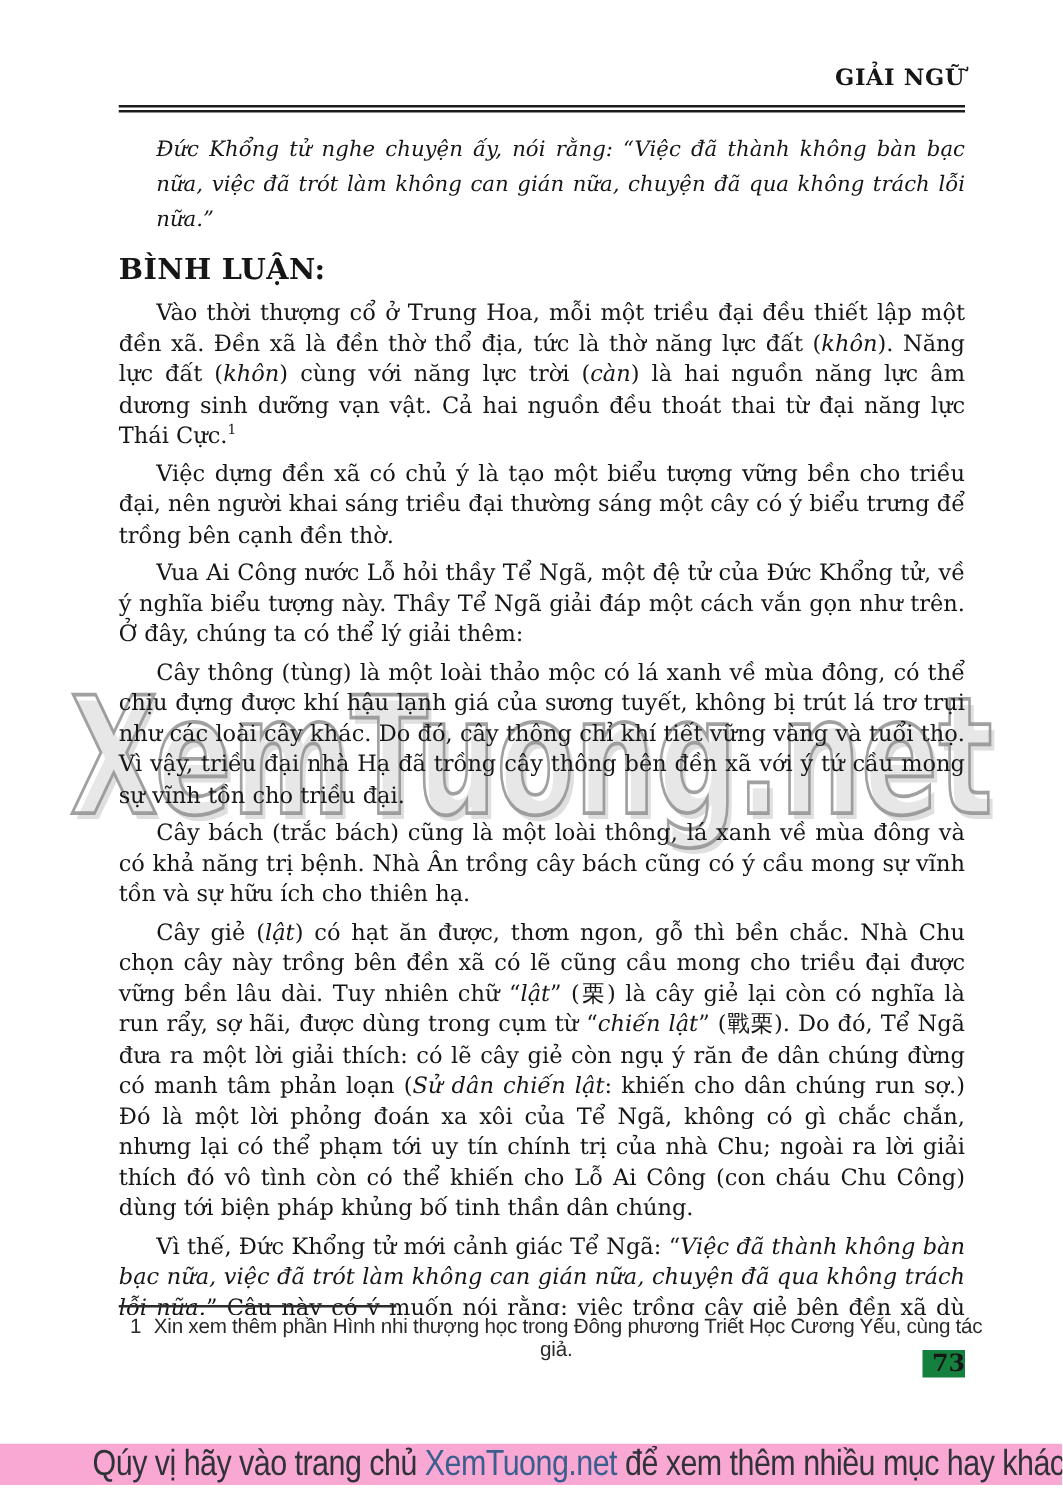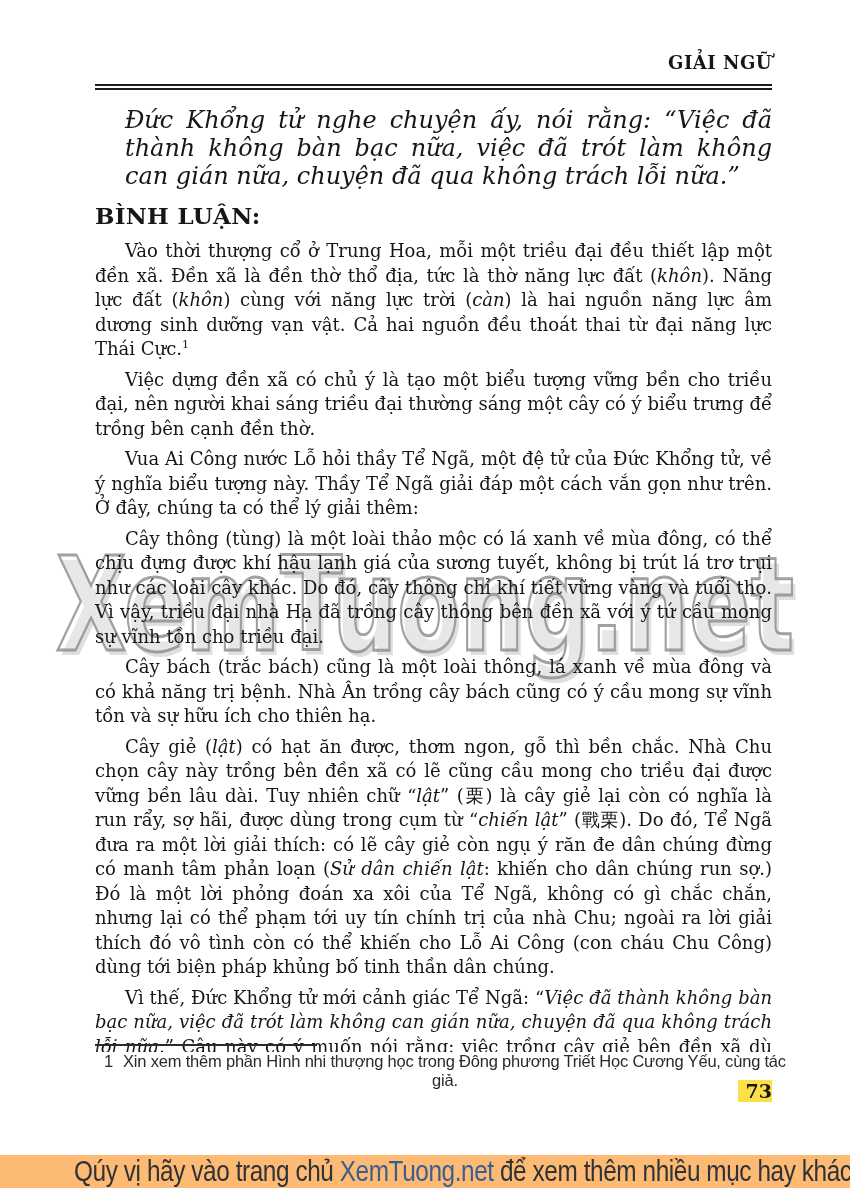--- a/index.html
+++ b/index.html
@@ -22,21 +22,21 @@
     transform:translateX(-50%) scaleX(0.70);transform-origin:center;
     font-family:"DejaVu Sans", sans-serif;font-weight:bold;font-size:130px;line-height:1;
     color:rgba(255,255,255,0.25);
     -webkit-text-stroke:3px rgba(145,145,145,0.85);
     text-shadow:5px 5px 0 rgba(170,170,170,0.38);
   }
   .content{
     position:absolute;top:98px;left:95px;width:677px;z-index:1;
   }
   .quote{
-    font-style:italic;font-size:24px;line-height:28px;
+    font-style:italic;font-size:17px;line-height:28px;
     margin:8px 0 12px 30px;text-align:justify;
   }
   .section-heading{
     font-size:23px;font-weight:bold;margin:10px 0 10px 0;letter-spacing:0.3px;
   }
   p.body{
     font-size:18px;line-height:24.5px;text-align:justify;text-indent:30px;
     margin:0 0 6px 0;
   }
   p.body .i{font-style:italic;}
@@ -48,25 +48,25 @@
   }
   .footnote{
     position:absolute;top:1052px;left:95px;width:700px;z-index:2;background:#fff;
     font-family:"Liberation Sans", sans-serif;font-size:16.5px;color:#2a2a2a;
     letter-spacing:-0.2px;
     text-align:center;
   }
   .footnote .marker{margin-right:10px;}
   .page-number{
     position:absolute;top:1080px;right:78px;z-index:2;
-    font-weight:bold;font-size:19px;background:#fde047;padding-left:8px;
+    font-weight:bold;font-size:19px;background:#15803d;padding-left:8px;
   }
   
   .footer{
-    position:absolute;top:1155px;left:0;width:850px;z-index:2;text-align:center;background:#fdba74;
+    position:absolute;top:1155px;left:0;width:850px;z-index:2;text-align:center;background:#f9a8d4;
   }
   .footer-inner{
     display:inline-block;transform:scaleX(0.84);transform-origin:center;white-space:nowrap;
     font-family:"Liberation Sans", sans-serif;font-size:29px;font-weight:500;
     color:#2f3237;letter-spacing:-0.5px;
   }
   .footer-inner .link{color:#3a5f8f;}
 </style>
 </head>
 <body>

